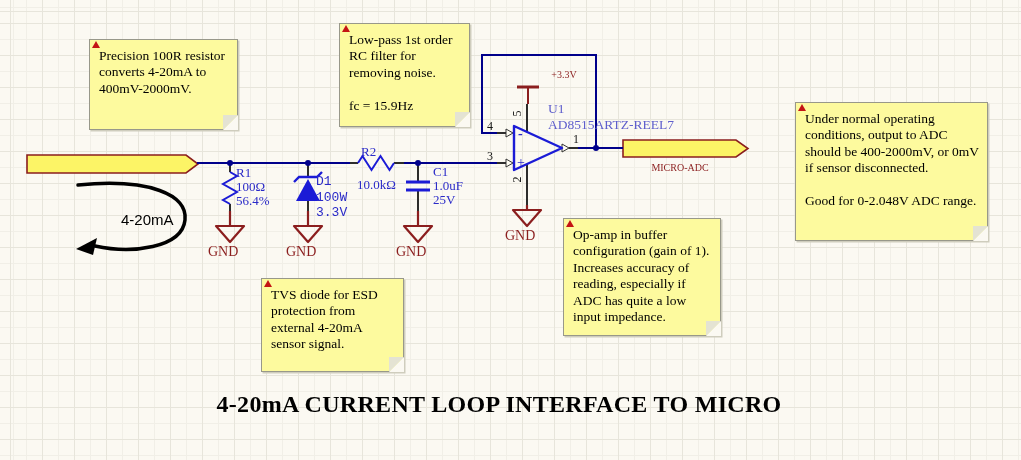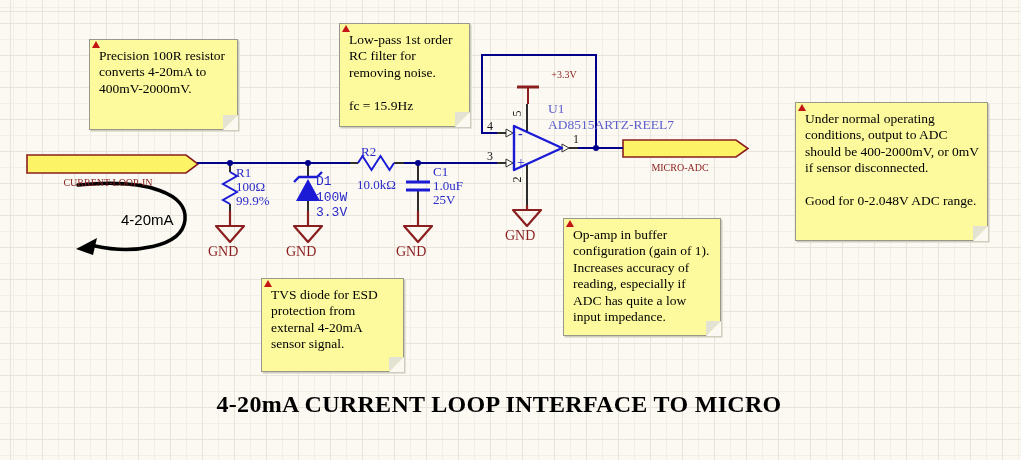--- a/index.html
+++ b/index.html
@@ -135,27 +135,26 @@
         <path d="M513,210 H541 L527,226 Z"></path>
       </g>
     </g>
 
     <g>
       <path fill="none" stroke="#000" stroke-width="3.5" stroke-linecap="round" d="M78,185 C 150,178 188,195 185,220 C 182,248 132,254 95,246"></path>
       <polygon fill="#000" points="76,249 97,238 93,255"></polygon>
     </g>
   </svg>
 
-  <div class="t porttext center" style="left:27px;top:157px;width:162px;">CURRENT-LOOP-IN</div>
   <div class="t porttext center" style="left:623px;top:142px;width:114px;">MICRO-ADC</div>
 
   <div class="t blue lbl" style="left:236px;top:166px;">
     <div>R1</div>
     <div>100Ω</div>
-    <div>99.9%</div>
+    <div>56.4%</div>
   </div>
 
   <div class="t blue lbl15" style="left:316px;top:174px;">
     <div>D1</div>
     <div>100W</div>
     <div>3.3V</div>
   </div>
 
   <div class="t blue lbl" style="left:361px;top:145px;">R2</div>
   <div class="t blue lbl" style="left:357px;top:178px;">10.0kΩ</div>

